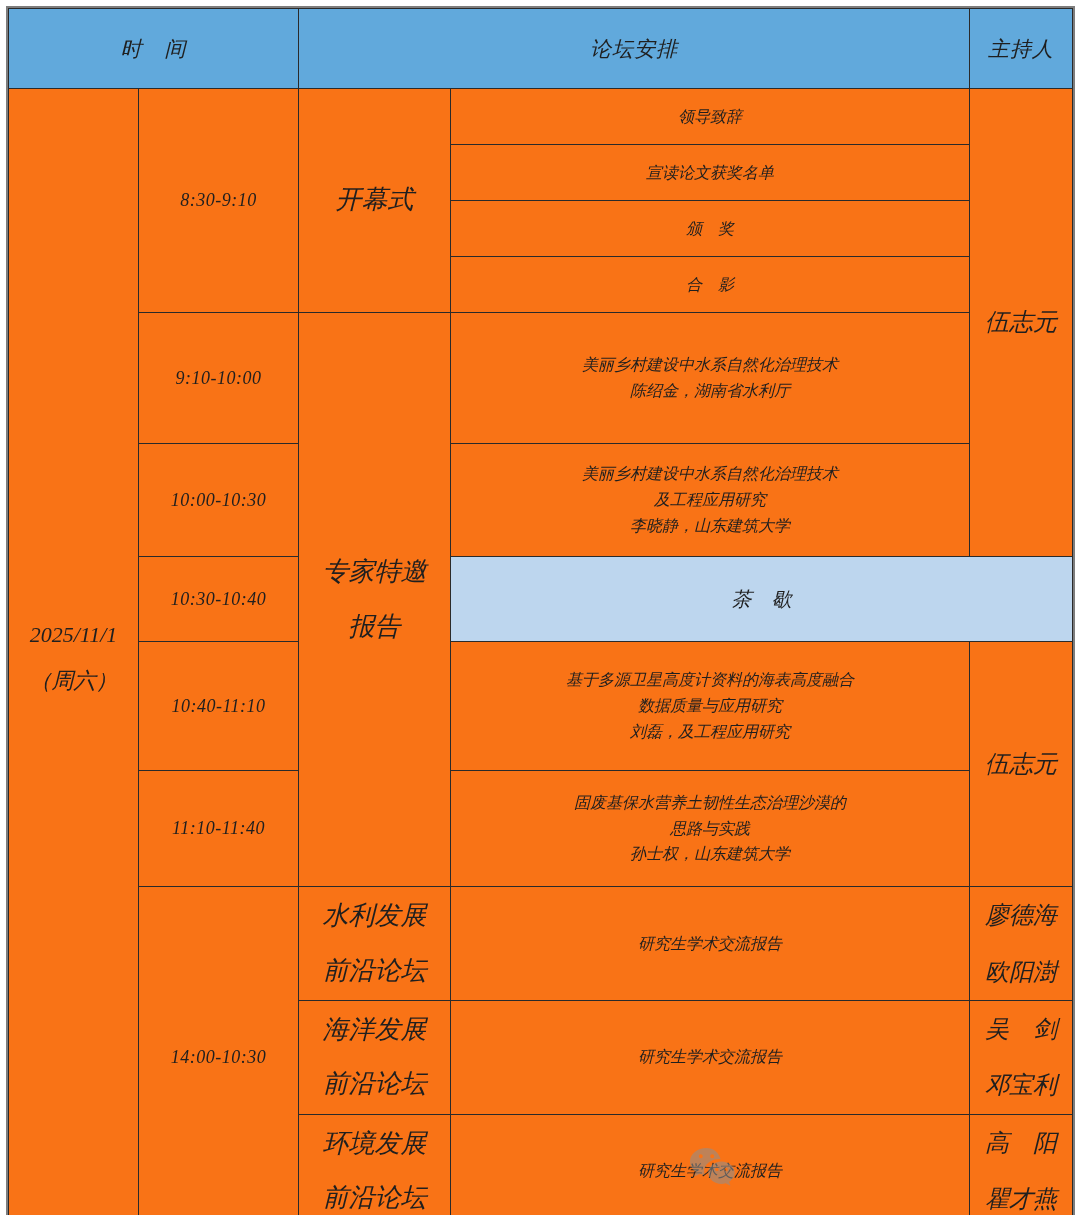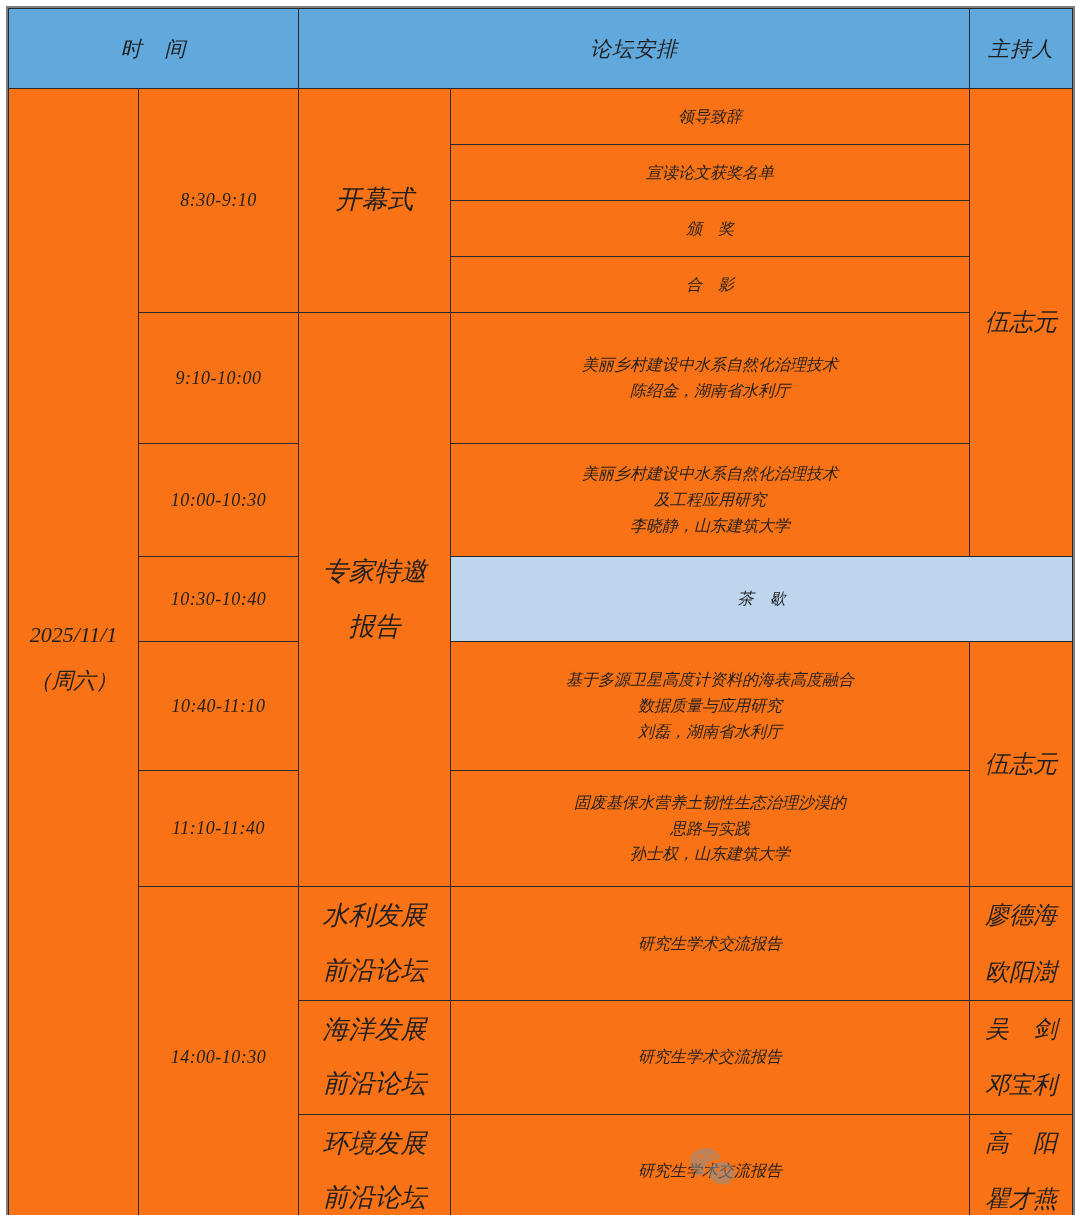--- a/index.html
+++ b/index.html
@@ -55,21 +55,21 @@
   tr.r-1110 { height: 116px; }
   tr.r-f1   { height: 114px; }
   tr.r-f2   { height: 110px; }
   tr.r-f3   { height: 95px; }
 
   td.date    { font-size: 22px; line-height: 2.1; white-space: pre-line; margin-top: 36px; }
   td.time    { font-size: 18px; letter-spacing: 0.5px; }
   td.type    { font-size: 26px; line-height: 2.1; white-space: pre-line; }
   td.content { font-size: 16px; line-height: 1.62; white-space: pre-line; }
   td.host    { font-size: 24px; line-height: 2.35; white-space: pre-line; }
-  td.tea     { background: var(--tea_bg, #bdd6ee); font-size: 16px; }
+  td.tea     { background: var(--tea_bg, #bdd6ee); font-size: 20px; }
 
   .watermark {
     position: absolute;
     left: 688px;
     top: 1146px;
     display: flex;
     align-items: center;
     gap: 4px;
     color: var(--watermark, #8f8f8f);
     opacity: 0.55;
@@ -134,21 +134,21 @@
 李晓静，山东建筑大学</td>
         </tr>
         <tr class="r-tea">
           <td class="time">10:30-10:40</td>
           <td class="content tea" colspan="2">茶　歇</td>
         </tr>
         <tr class="r-1040">
           <td class="time">10:40-11:10</td>
           <td class="content">基于多源卫星高度计资料的海表高度融合
 数据质量与应用研究
-刘磊，湖南省水利厅</td>
+刘磊，及工程应用研究</td>
           <td class="host" rowspan="2">伍志元</td>
         </tr>
         <tr class="r-1110">
           <td class="time">11:10-11:40</td>
           <td class="content">固废基保水营养土韧性生态治理沙漠的
 思路与实践
 孙士权，山东建筑大学</td>
         </tr>
 
         <tr class="r-f1">

